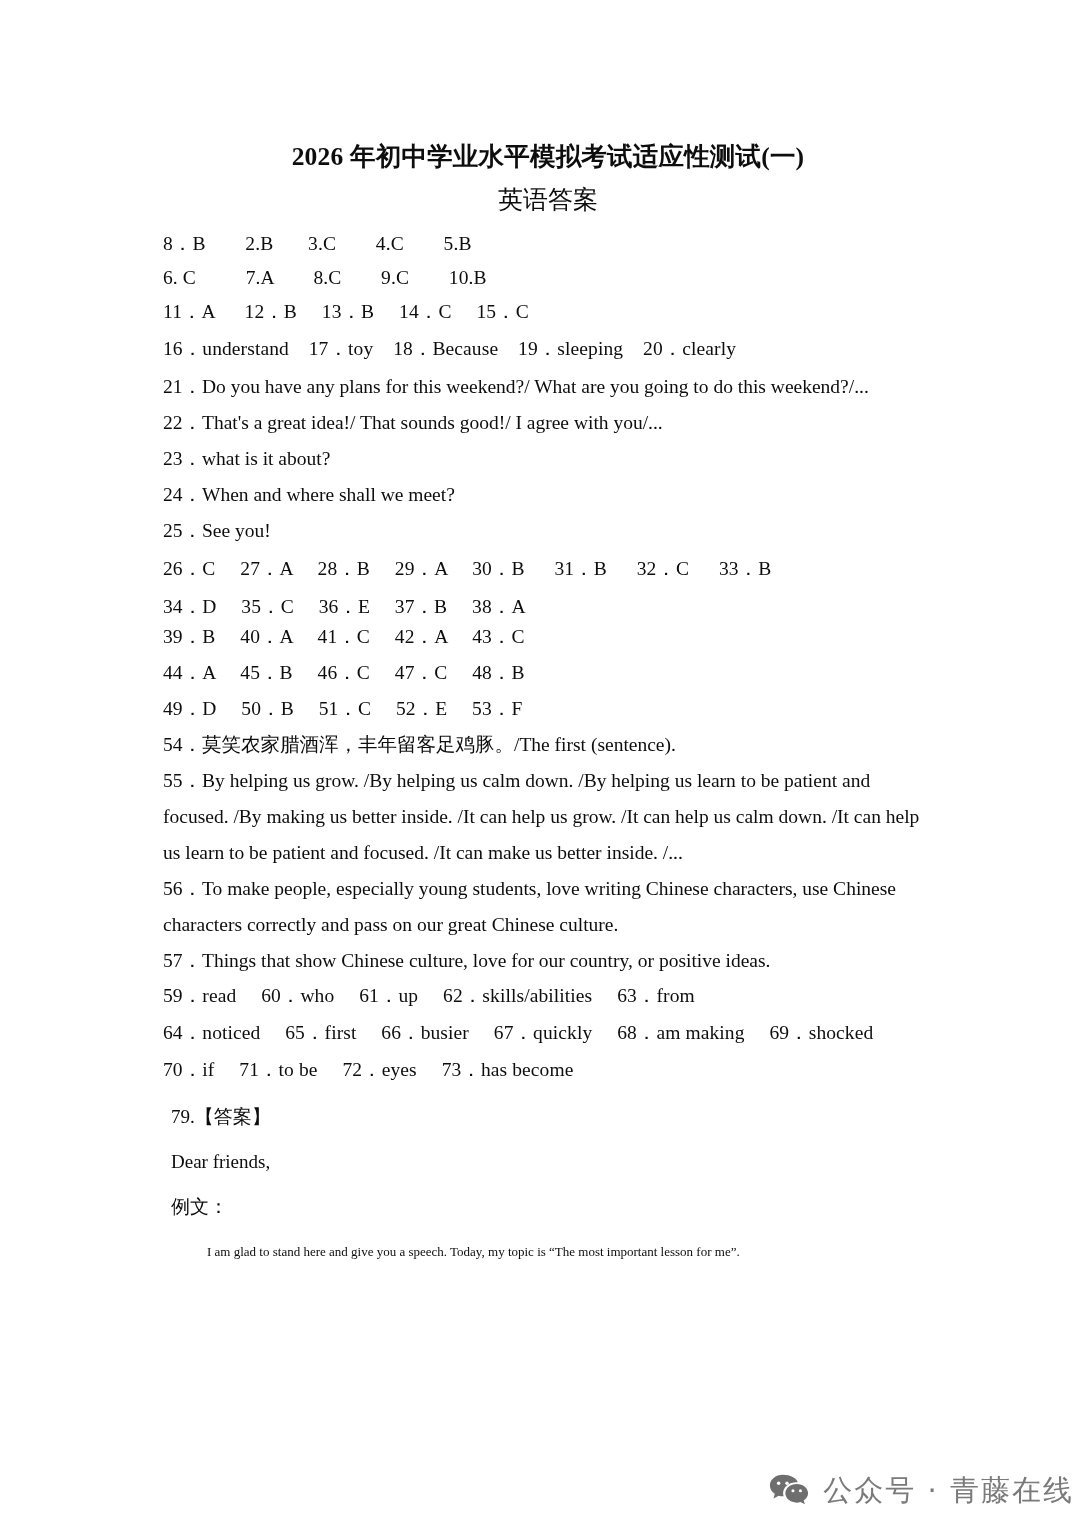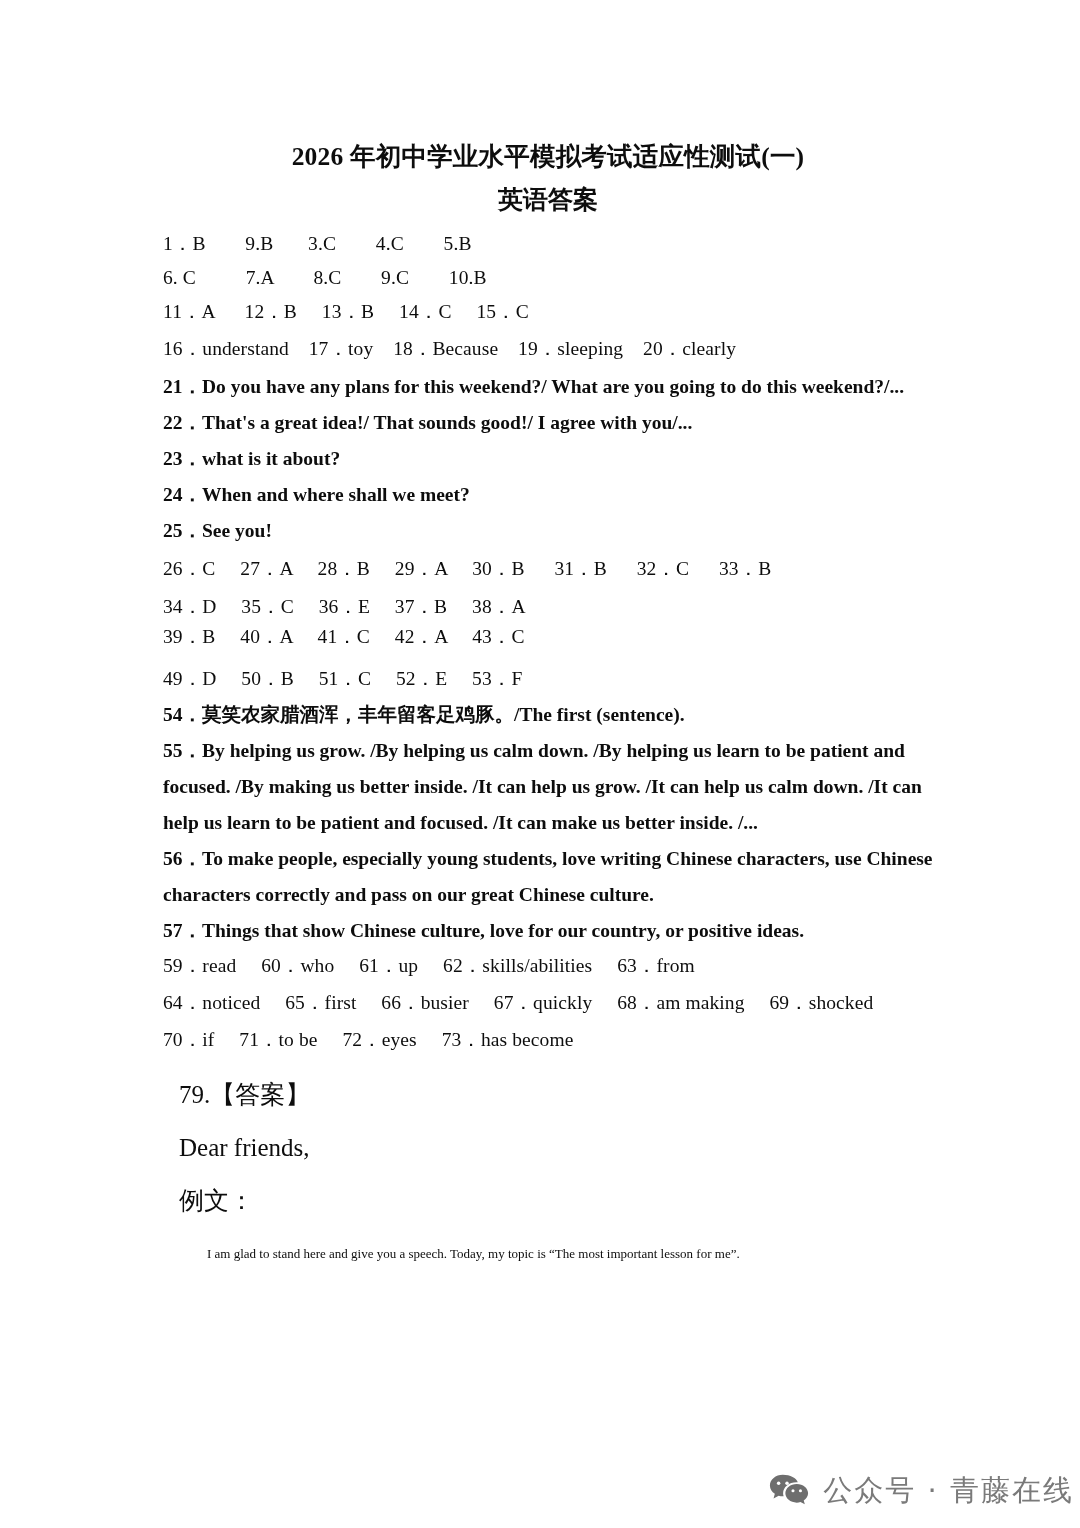--- a/index.html
+++ b/index.html
@@ -39,51 +39,50 @@
     letter-spacing: 0.2px;
     line-height: 1.15;
     white-space: nowrap;
   }
   .doc-subtitle {
     margin: 0;
     padding-top: 15px;
     padding-bottom: 12px;
     text-align: center;
     font-size: 25px;
-    font-weight: bold;
+    font-weight: normal;
     line-height: 1.15;
   }
 
   
   .ans-row {
     font-size: 19.5px;
     line-height: 34px;
     white-space: pre;
     letter-spacing: 0.1px;
   }
   .ans-row.tight { line-height: 30px; }
 
   
   .ans-para {
     font-size: 19.5px;
     line-height: 36px;
     text-align: left;
     margin: 0;
-    font-weight: bold;
   }
   .ans-para.cn {
     font-family: "Liberation Serif", "DejaVu Serif", serif;
   }
   .gap-sm { height: 3px; }
   .gap-md { height: 6px; }
 
   .essay-line {
-    font-size: 25px;
+    font-size: 19px;
     line-height: 37px;
-    margin: 16px;
+    margin: 8px;
   }
   .essay-body {
     font-size: 13px;
     line-height: 37px;
     margin: 0;
     text-indent: 44px;
   }
 
   
   .footer {
@@ -119,39 +118,40 @@
 </style>
 </head>
 <body>
 
 <div class="page">
   <div class="content">
 
     <h1 class="doc-title">2026 年初中学业水平模拟考试适应性测试(一)</h1>
     <h2 class="doc-subtitle">英语答案</h2>
 
-    <div class="ans-row">1．B        9.B       3.C        4.C        5.B</div>
+    <div class="ans-row">8．B        2.B       3.C        4.C        5.B</div>
     <div class="ans-row">6. C          7.A        8.C        9.C        10.B</div>
     <div class="ans-row">11．A      12．B     13．B     14．C     15．C</div>
     <div class="gap-sm"></div>
     <div class="ans-row">16．understand    17．toy    18．Because    19．sleeping    20．clearly</div>
 
     <div class="gap-sm"></div>
     <p class="ans-para">21．Do you have any plans for this weekend?/ What are you going to do this weekend?/...</p>
     <p class="ans-para">22．That's a great idea!/ That sounds good!/ I agree with you/...</p>
     <p class="ans-para">23．what is it about?</p>
     <p class="ans-para">24．When and where shall we meet?</p>
     <p class="ans-para">25．See you!</p>
 
     <div class="gap-sm"></div>
     <div class="ans-row">26．C     27．A     28．B     29．A     30．B      31．B      32．C      33．B</div>
     <div class="gap-md"></div>
     <div class="ans-row tight">34．D     35．C     36．E     37．B     38．A</div>
     <div class="ans-row tight">39．B     40．A     41．C     42．A     43．C</div>
     <div class="gap-md"></div>
+    <div class="ans-row tight">44．A     45．B     46．C     47．C     48．B</div>
     <div class="gap-md"></div>
     <div class="ans-row tight">49．D     50．B     51．C     52．E     53．F</div>
 
     <div class="gap-sm"></div>
     <p class="ans-para cn">54．莫笑农家腊酒浑，丰年留客足鸡豚。/The first (sentence).</p>
     <p class="ans-para">55．By helping us grow. /By helping us calm down. /By helping us learn to be patient and focused. /By making us better inside. /It can help us grow. /It can help us calm down. /It can help us learn to be patient and focused. /It can make us better inside. /...</p>
     <p class="ans-para">56．To make people, especially young students, love writing Chinese characters, use Chinese characters correctly and pass on our great Chinese culture.</p>
     <p class="ans-para">57．Things that show Chinese culture, love for our country, or positive ideas.</p>
 
     <div class="ans-row">59．read     60．who     61．up     62．skills/abilities     63．from</div>

